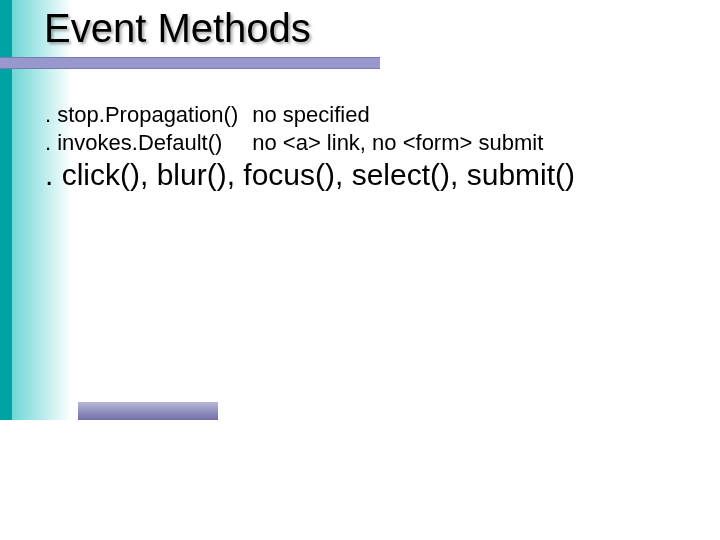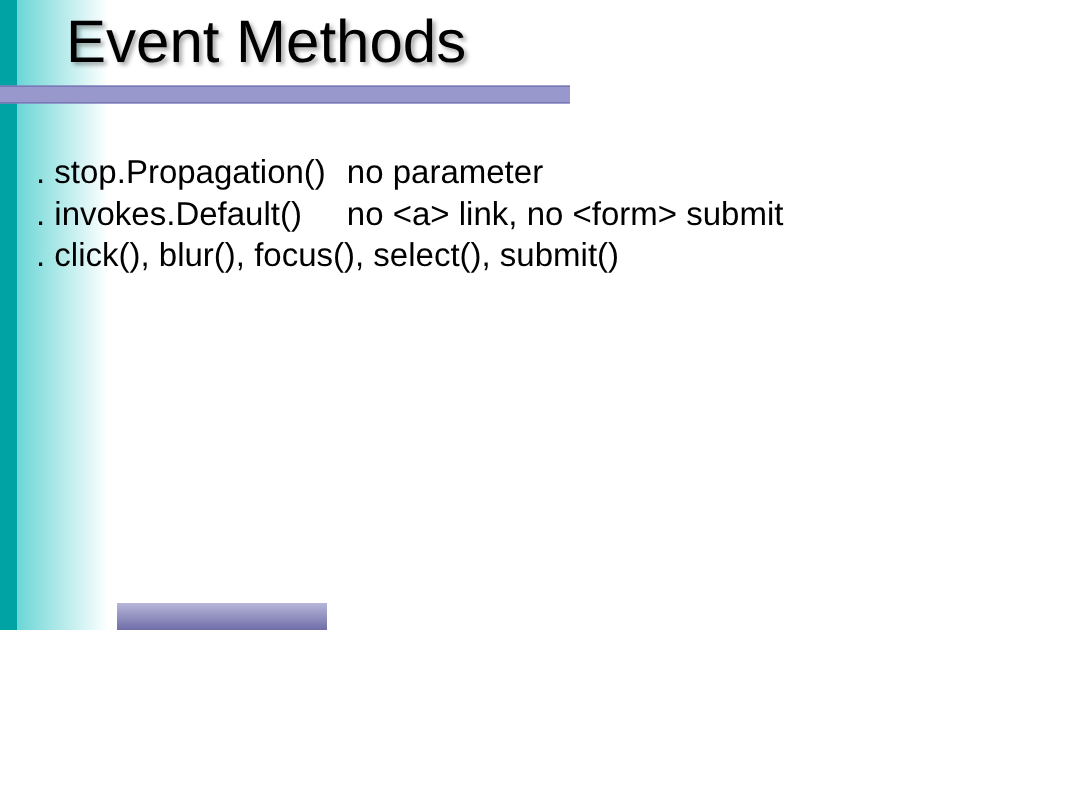--- a/index.html
+++ b/index.html
@@ -35,21 +35,21 @@
   .title-bar {
     margin-top: 6px;
     margin-left: -44px;
     height: 10px;
     width: 380px;
     background: #9998cc;
     border-top: 1px solid #7a79b8;
     border-bottom: 1px solid #7a79b8;
   }
   .body {
-    padding: 32px 28px 0 24px;
+    padding: 32px 28px 0 45px;
     color: #000;
   }
   .methods {
     display: table;
     font-size: 22px;
     line-height: 1.25;
     border-collapse: collapse;
   }
   .row {
     display: table-row;
@@ -57,21 +57,21 @@
   .cell {
     display: table-cell;
     vertical-align: top;
     padding-bottom: 0;
   }
   .cell.method {
     white-space: nowrap;
     padding-right: 14px;
   }
   .full {
-    font-size: 22px;
+    font-size: 30px;
     line-height: 1.25;
     margin-top: 0;
   }
   .note {
     font-size: 19px;
     line-height: 1.2;
     margin: 4px 0 0 42px;
     max-width: 590px;
   }
   .footer-accent {
@@ -90,21 +90,21 @@
 
   <div class="title-wrap">
     <h1 class="title">Event Methods</h1>
     <div class="title-bar"></div>
   </div>
 
   <div class="body">
     <div class="methods">
       <div class="row">
         <div class="cell method">. stop.Propagation()</div>
-        <div class="cell">no parameter</div>
+        <div class="cell">no specified</div>
       </div>
       <div class="row">
         <div class="cell method">. invokes.Default()</div>
         <div class="cell">no &lt;a&gt; link, no &lt;form&gt; submit</div>
       </div>
     </div>
 
     <div class="full">. click(), blur(), focus(), select(), submit()</div>
 
   </div>

